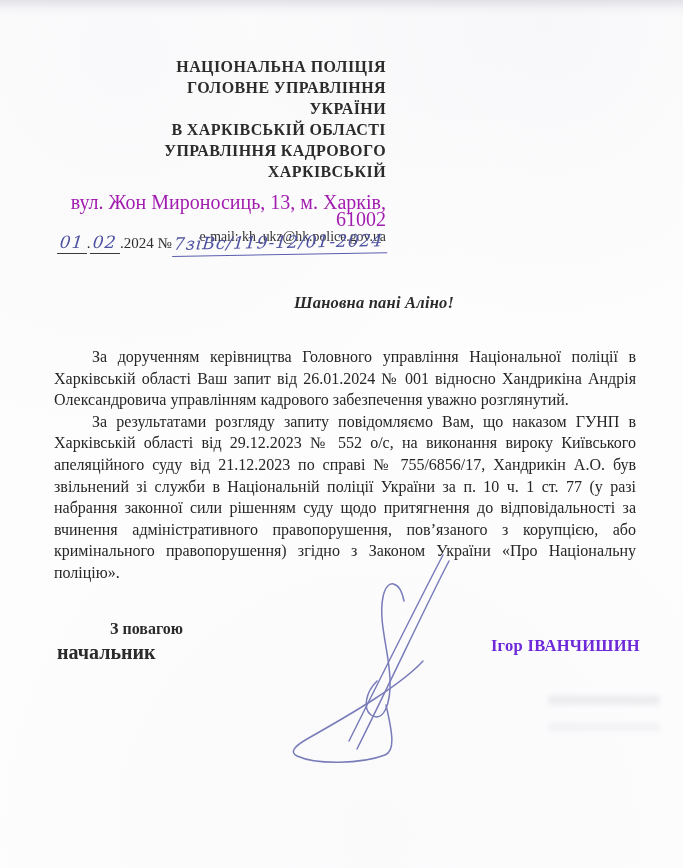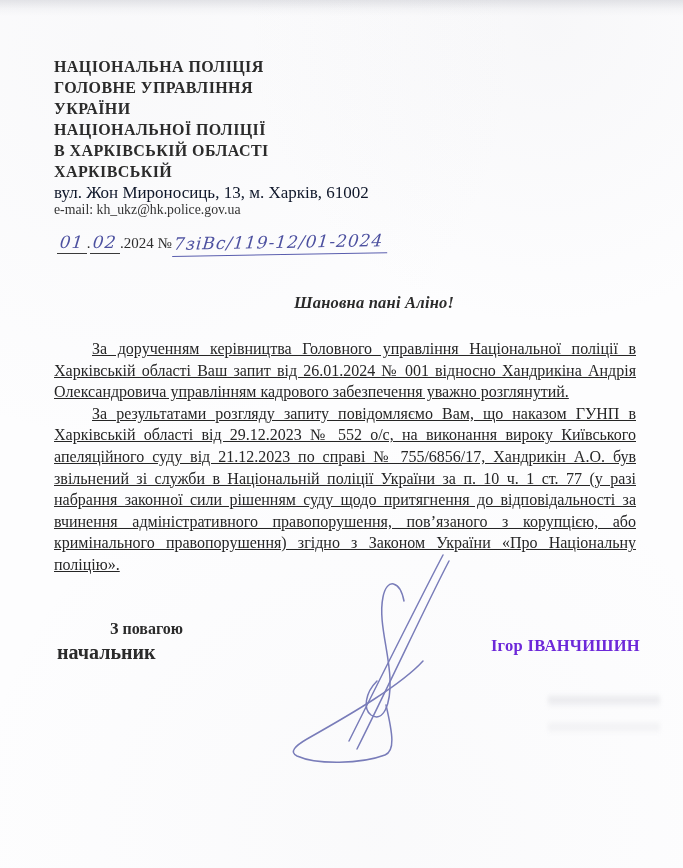--- a/index.html
+++ b/index.html
@@ -20,34 +20,34 @@
   .scan-noise{
     position:absolute;left:0;top:0;width:683px;height:868px;
     background:
       radial-gradient(circle at 18% 6%, rgba(180,180,190,0.06), transparent 40%),
       radial-gradient(circle at 80% 3%, rgba(180,180,190,0.08), transparent 30%),
       radial-gradient(circle at 55% 96%, rgba(190,190,198,0.05), transparent 45%);
     pointer-events:none;
   }
   .letterhead{
     position:absolute;left:54px;top:56px;width:332px;
-    text-align:left;
+    text-align:right;
   }
   .org-line{
     display:block;
     font-weight:bold;
     font-size:16px;line-height:21px;
     letter-spacing:0.4px;
     color:#2b2b2b;
   }
   .addr-line{
     display:block;
-    font-size:17px;line-height:17px;
-    margin-top:2px;
-    color:#0f172a;
+    font-size:20px;line-height:17px;
+    margin-top:12px;
+    color:#a21caf;
   }
   .email-line{
     display:block;
     font-size:13.8px;line-height:17px;
     color:#333;
   }
   .ref-line{
     position:absolute;left:57px;top:232px;width:400px;
     font-size:15px;color:#2e2e2e;
     white-space:nowrap;
@@ -74,21 +74,21 @@
     transform:rotate(-1deg);
   }
   .salutation{
     position:absolute;left:294px;top:293px;
     font-weight:bold;font-style:italic;
     font-size:16.5px;color:#2b2b2b;
     letter-spacing:0.2px;
     text-align:center;
   }
   .body-text{
-    position:absolute;left:54px;top:338px;width:582px;text-decoration:underline;
+    position:absolute;left:54px;top:346px;width:582px;
   }
   .body-text p{
     margin:0;
     text-indent:38px;
     text-align:justify;
     font-size:16px;
     line-height:21.6px;
     color:#262626;
   }
   .signoff-respect{
@@ -122,22 +122,22 @@
 
 <div class="page">
 
   <div class="scan-edge"></div>
   <div class="scan-noise"></div>
 
   <div class="letterhead">
     <span class="org-line">НАЦІОНАЛЬНА ПОЛІЦІЯ</span>
     <span class="org-line">ГОЛОВНЕ УПРАВЛІННЯ</span>
     <span class="org-line">УКРАЇНИ</span>
-    <span class="org-line">НАЦІОНАЛЬНОЇ ПОЛІЦІЇ</span>
     <span class="org-line">В ХАРКІВСЬКІЙ ОБЛАСТІ</span>
+    <span class="org-line">УПРАВЛІННЯ КАДРОВОГО</span>
     <span class="org-line">ХАРКІВСЬКІЙ</span>
     <span class="addr-line">вул. Жон Мироносиць, 13, м. Харків, 61002</span>
     <span class="email-line">e-mail: kh_ukz@hk.police.gov.ua</span>
   </div>
 
   <div class="ref-line">
     <span class="hw-slot"><span class="hw">01</span></span><span>.</span><span class="hw-slot"><span class="hw">02</span></span><span>.2024 №</span><span class="hw-number-wrap"><span class="hw">7зіВс/119-12/01-2024</span></span>
   </div>
 
   <div class="salutation">Шановна пані Аліно!</div>

